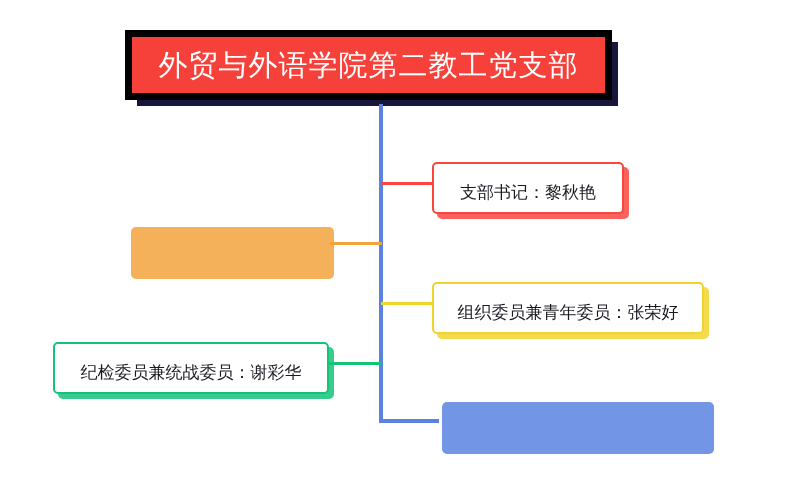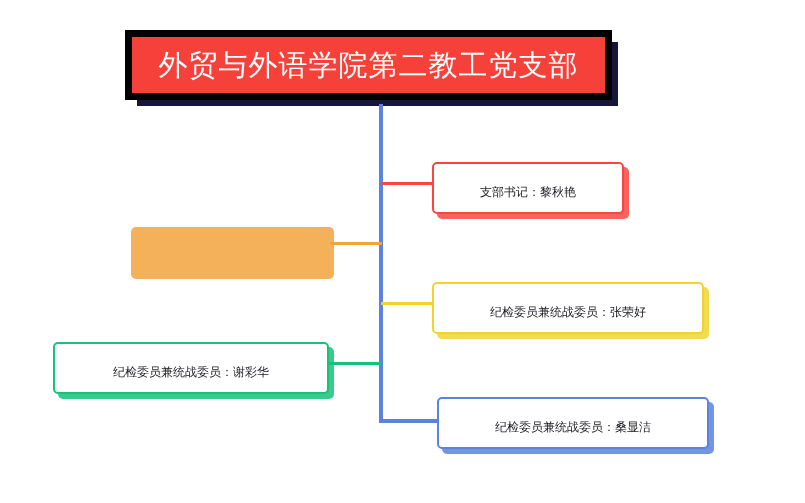--- a/index.html
+++ b/index.html
@@ -49,21 +49,21 @@
     border-style: solid;
     border-radius: 5px;
     box-sizing: border-box;
     display: flex;
     align-items: center;
     justify-content: center;
     z-index: 6;
   }
   .node-label {
     color: #1a1a22;
-    font-size: 12px;
+    font-size: 17px;
     white-space: nowrap;
     line-height: 1;
     margin-top: 8px;
   }
   .node-shadow {
     position: absolute;
     border-radius: 5px;
     z-index: 5;
     opacity: 0.85;
   }
@@ -99,26 +99,23 @@
 
   <div class="node-shadow" style="left:437px; top:167px; width:192px; height:52px; background:#f9473f;"></div>
   <div class="node" style="left:432px; top:162px; width:192px; height:52px; border-color:#f9473f;">
     <span class="node-label">支部书记：黎秋艳</span>
   </div>
 
   <div class="node-shadow" style="left:131px; top:227px; width:203px; height:52px; background:#f2a33c;"></div>
 
   <div class="node-shadow" style="left:437px; top:287px; width:272px; height:52px; background:#f2d32e;"></div>
   <div class="node" style="left:432px; top:282px; width:272px; height:52px; border-color:#f2d32e;">
-    <span class="node-label">纪检委员兼统战委员：张荣好</span>
+    <span class="node-label">组织委员兼青年委员：张荣好</span>
   </div>
 
   <div class="node-shadow" style="left:58px; top:347px; width:276px; height:52px; background:#14c27a;"></div>
   <div class="node" style="left:53px; top:342px; width:276px; height:52px; border-color:#14c27a;">
     <span class="node-label">纪检委员兼统战委员：谢彩华</span>
   </div>
 
   <div class="node-shadow" style="left:442px; top:402px; width:272px; height:52px; background:#5b82e0;"></div>
-  <div class="node" style="left:437px; top:397px; width:272px; height:52px; border-color:#5b82e0;">
-    <span class="node-label">纪检委员兼统战委员：桑显洁</span>
-  </div>
 
 </div>
 
 </body></html>

